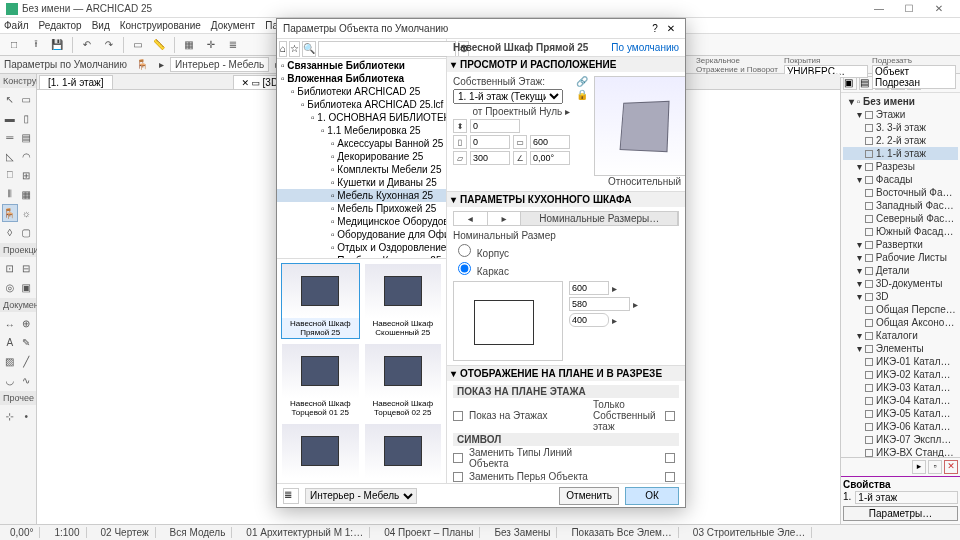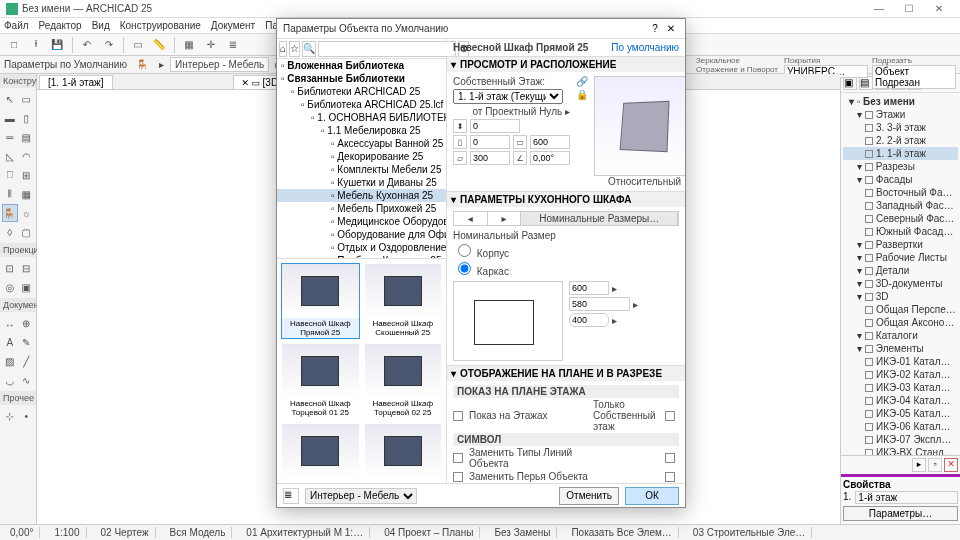--- a/index.html
+++ b/index.html
@@ -82,21 +82,21 @@
 .dlg-foot { height:24px; border-top:1px solid #ddd; display:flex; align-items:center; padding:0 6px; gap:6px;}
 .dlg-foot .sp{flex:1;}
 .dlg-foot select{border:1px solid #ccc;height:16px;}
 .dlg-foot button{height:18px;min-width:54px;border:1px solid #999;background:#f4f4f4;}
 .dlg-foot button.ok{background:#cde6ff;border-color:#6ac;}
 
 .topright { position:absolute; right:0; top:56px; width:268px; height:14px; display:flex; gap:4px; font-size:9px; padding:0 4px;}
 .topright .col{flex:1;}
 .topright .lbl{color:#666;font-size:8px;}
 .topright .val{border:1px solid #ccc;background:#fff;padding:0 2px;}
-.rp-mid { font-size:9px; padding:2px; border-top:3px solid #a21caf;}
+.rp-mid { font-size:9px; padding:2px; border-top:1px solid #a21caf;}
 .rp-mid .row{display:flex;justify-content:space-between;padding:1px 0;}
 .rp-foot-btns{display:flex;gap:2px;justify-content:flex-end;padding:2px;border-top:1px solid #ccc;}
 .rp-foot-btns .b{width:14px;height:14px;border:1px solid #ccc;font-size:9px;text-align:center;}
 .rp-foot-btns .b.red{color:#c33;border-color:#c66;}
 </style>
 </head>
 <body>
 
 <div class="titlebar">
   <div class="icon"></div>
@@ -289,22 +289,22 @@
   <div class="dlg-body">
     <div class="dlg-left">
       <div class="dlg-search">
         <div class="ic">⌂</div>
         <div class="ic">☆</div>
         <div class="ic">🔍</div>
         <input style="">
         <div class="ic">⚙</div>
       </div>
       <div class="lib-tree" id="libtree">
+          <div class="li" style="padding-left:4px;font-weight:bold;">▫ Связанные Библиотеки</div>
           <div class="li" style="padding-left:4px;font-weight:bold;">▫ Вложенная Библиотека</div>
-          <div class="li" style="padding-left:4px;font-weight:bold;">▫ Связанные Библиотеки</div>
           <div class="li" style="padding-left:14px;">▫ Библиотеки ARCHICAD 25</div>
           <div class="li" style="padding-left:24px;">▫ Библиотека ARCHICAD 25.lcf</div>
           <div class="li" style="padding-left:34px;">▫ 1. ОСНОВНАЯ БИБЛИОТЕКА 25</div>
           <div class="li" style="padding-left:44px;">▫ 1.1 Мебелировка 25</div>
           <div class="li" style="padding-left:54px;">▫ Аксессуары Ванной 25</div>
           <div class="li" style="padding-left:54px;">▫ Декорирование 25</div>
           <div class="li" style="padding-left:54px;">▫ Комплекты Мебели 25</div>
           <div class="li" style="padding-left:54px;">▫ Кушетки и Диваны 25</div>
           <div class="li sel" style="padding-left:54px;">▫ Мебель Кухонная 25</div>
           <div class="li" style="padding-left:54px;">▫ Мебель Прихожей 25</div>

